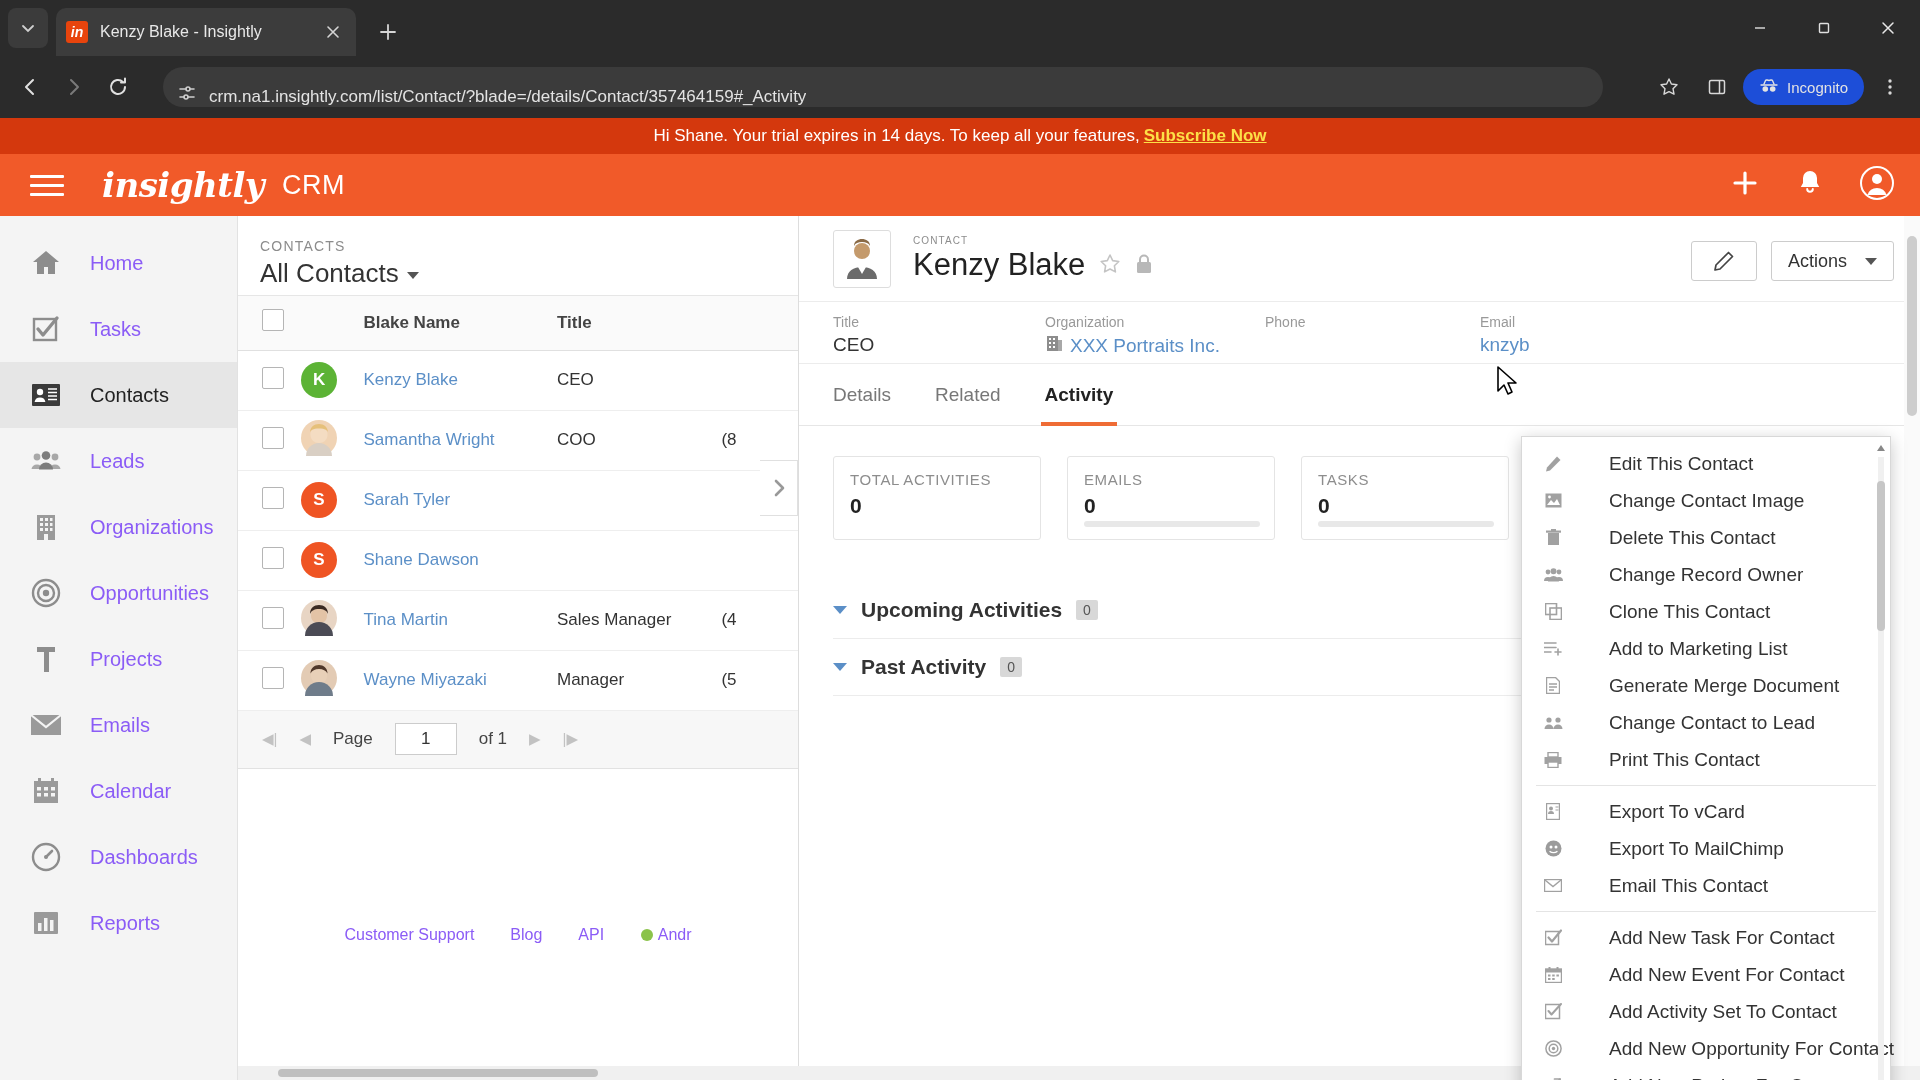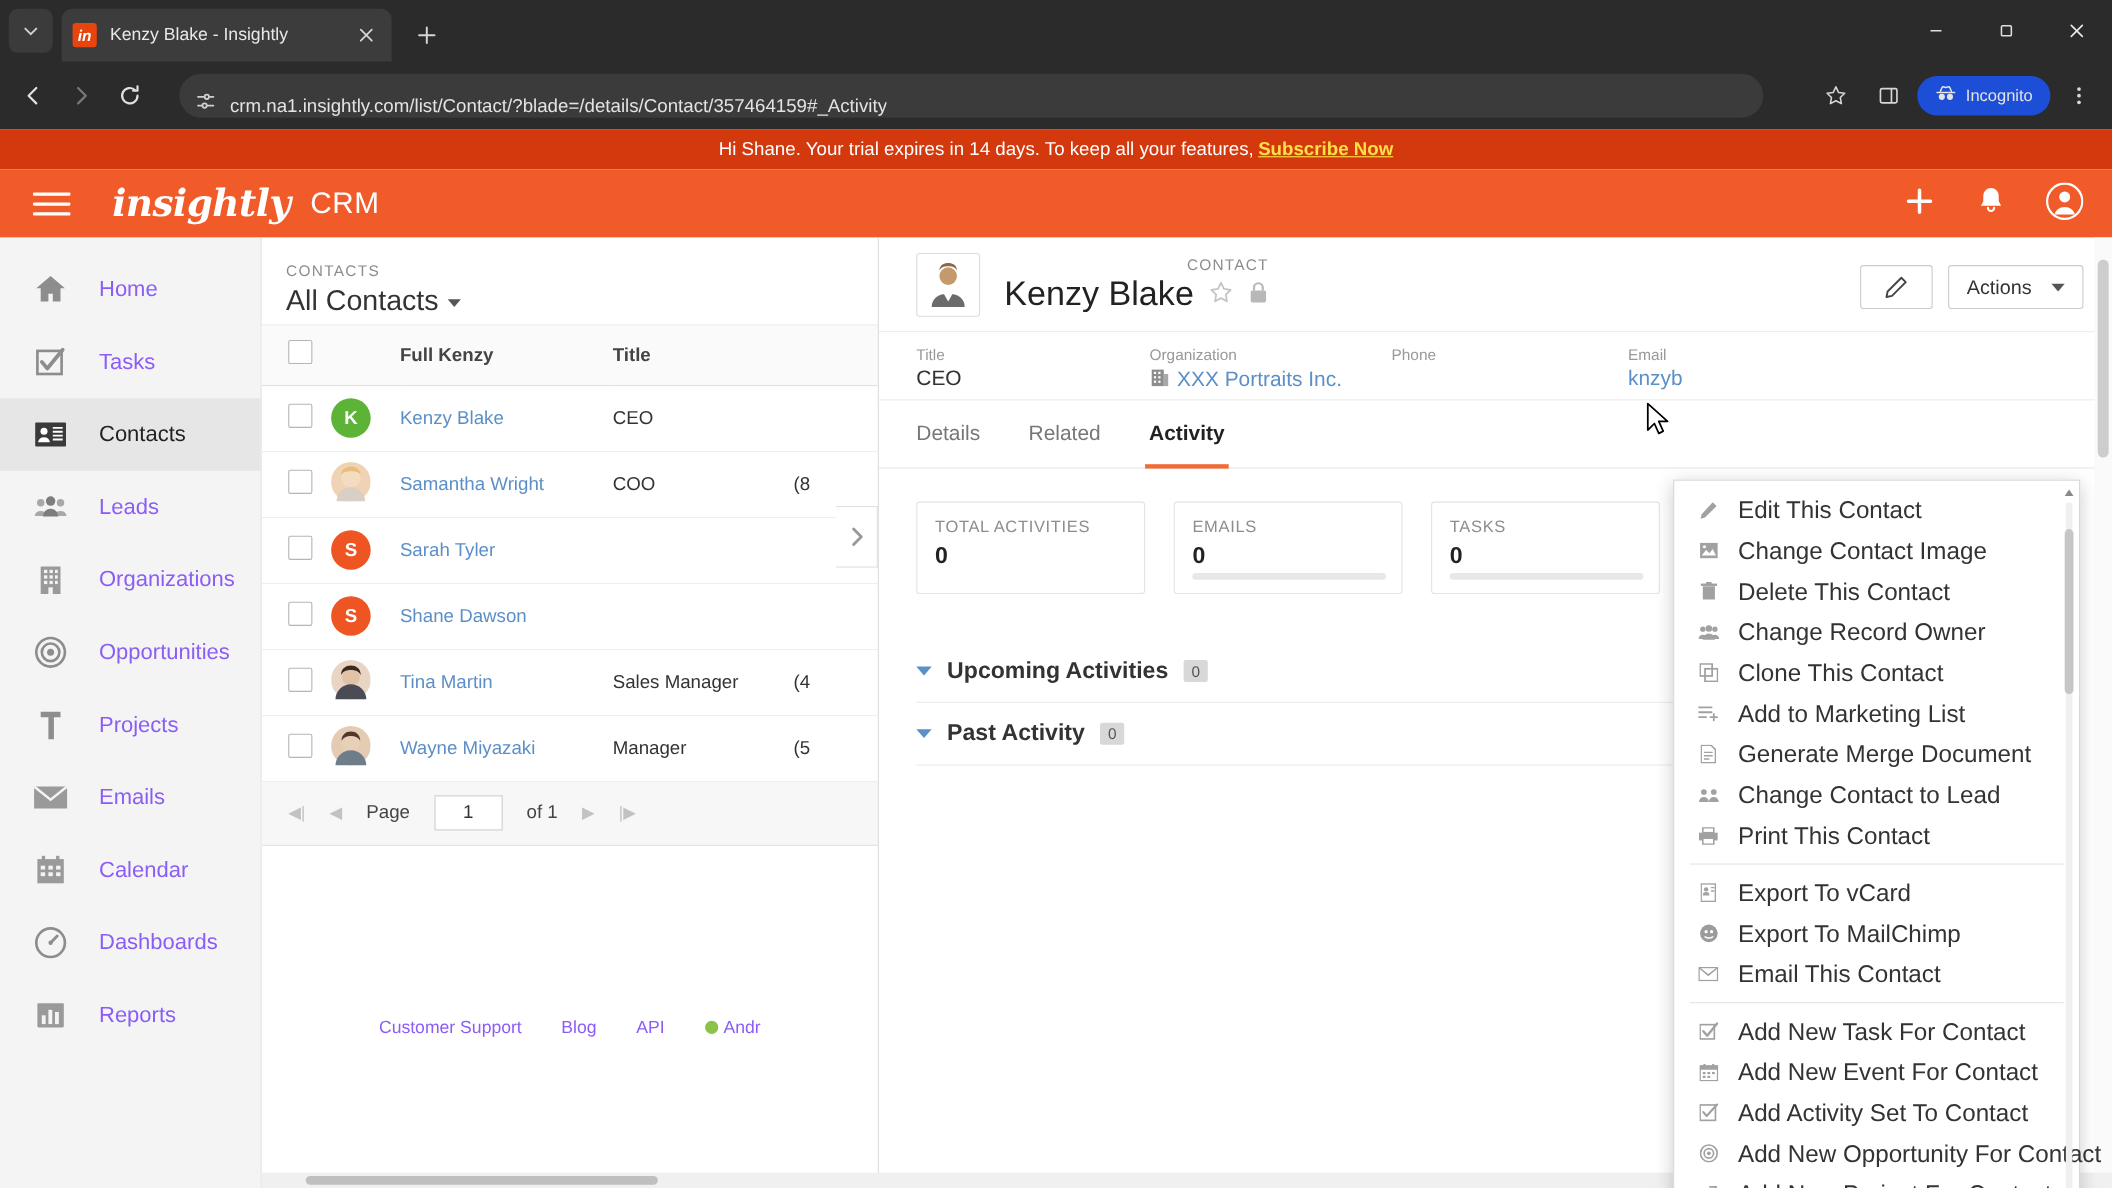--- a/index.html
+++ b/index.html
@@ -120,21 +120,21 @@
     position: absolute; left: 760px; top: 342px; width: 38px; height: 56px;
     background: #fff; border: 1px solid #e0e0e0; border-left: none;
     display: flex; align-items: center; justify-content: center; z-index: 6;
   }
 
   
   .detail { position: absolute; top: 98px; left: 798px; width: 1122px; height: 864px; background: #fff; border-left: 1px solid #ddd; }
   .detail-head { height: 86px; display: flex; align-items: center; padding-left: 34px; border-bottom: 1px solid #ececec; position: relative; }
   .dh-avatar { width: 58px; height: 58px; border: 1px solid #ddd; border-radius: 3px; display: flex; align-items: center; justify-content: center; background: #fff; flex: none; }
   .dh-meta { margin-left: 22px; }
-  .dh-kicker { font-size: 14px; color: #8c8c8c; letter-spacing: 1.1px; text-align: right; }
+  .dh-kicker { font-size: 10px; color: #8c8c8c; letter-spacing: 1.1px; }
   .dh-title { font-size: 31px; color: #222; display: flex; align-items: center; gap: 14px; margin-top: 1px; }
   .dh-actions { position: absolute; right: 26px; top: 25px; display: flex; align-items: center; gap: 14px; }
   .btn-ghost { width: 66px; height: 40px; border: 1px solid #ccc; border-radius: 3px; background: #fff; display: flex; align-items: center; justify-content: center; cursor: pointer; }
   .btn-actions { height: 40px; border: 1px solid #ccc; border-radius: 3px; background: #fff; display: flex; align-items: center; gap: 10px; padding: 0 16px; font-size: 18px; color: #333; cursor: pointer; }
 
   .fieldrow { height: 62px; display: flex; align-items: flex-start; padding: 12px 0 0 34px; border-bottom: 1px solid #ececec; }
   .field { flex: none; }
   .f-label { font-size: 14px; color: #999; }
   .f-value { font-size: 19px; color: #333; margin-top: 4px; display: flex; align-items: center; gap: 7px; }
   .f-link { color: #5b8fc7; }
@@ -155,21 +155,21 @@
   .acc-caret { border-left: 7px solid transparent; border-right: 7px solid transparent; border-top: 8px solid #5b8fc7; }
   .acc-title { font-size: 21px; color: #333; font-weight: bold; }
   .acc-badge { background: #d8d8d8; color: #555; font-size: 14px; border-radius: 2px; padding: 2px 7px; }
 
   
   .menu {
     position: absolute; left: 1521px; top: 318px; width: 370px; height: 668px;
     background: #fff; border: 1px solid #d8d8d8; box-shadow: 0 4px 16px rgba(0,0,0,.22); z-index: 20;
     padding: 8px 0 0 0;
   }
-  .menu-item { height: 37px; display: flex; align-items: center; padding-left: 18px; font-size: 22px; color: #333; cursor: pointer; }
+  .menu-item { height: 37px; display: flex; align-items: center; padding-left: 18px; font-size: 19px; color: #333; cursor: pointer; gap: 29px; }
   .menu-ico { width: 26px; flex: none; display: flex; align-items: center; justify-content: center; opacity: .55; }
   .menu-label { margin-left: 14px; white-space: nowrap; }
   .menu-sep { height: 1px; background: #e4e4e4; margin: 7px 14px; }
   .menu-scroll { position: absolute; right: 2px; top: 4px; width: 14px; height: 660px; }
   .ms-track { position: absolute; top: 16px; bottom: 16px; left: 4px; width: 6px; background: #f0f0f0; }
   .ms-thumb { position: absolute; top: 40px; left: 3px; width: 8px; height: 150px; background: #c6c6c6; border-radius: 4px; }
   .ms-arrow { position: absolute; left: 1px; display: flex; align-items: center; justify-content: center; width: 12px; height: 14px; }
 
   .cursor { position: absolute; left: 1496px; top: 248px; z-index: 40; }
 
@@ -466,21 +466,21 @@
       </div>
     </div>
 
     <table class="tbl">
       <thead>
         <tr>
           <th class="c-check">
             <span class="chk"></span>
           </th>
           <th class="c-av"></th>
-          <th class="c-name">Full Kenzy</th>
+          <th class="c-name">Blake Name</th>
           <th class="c-title">Title</th>
           <th class="c-phone"></th>
         </tr>
       </thead>
       <tbody>
         <tr>
           <td class="c-check"><span class="chk"></span></td>
           <td class="c-av">
             <span class="avatar" style="background:#5cb335">K</span>
           </td>

